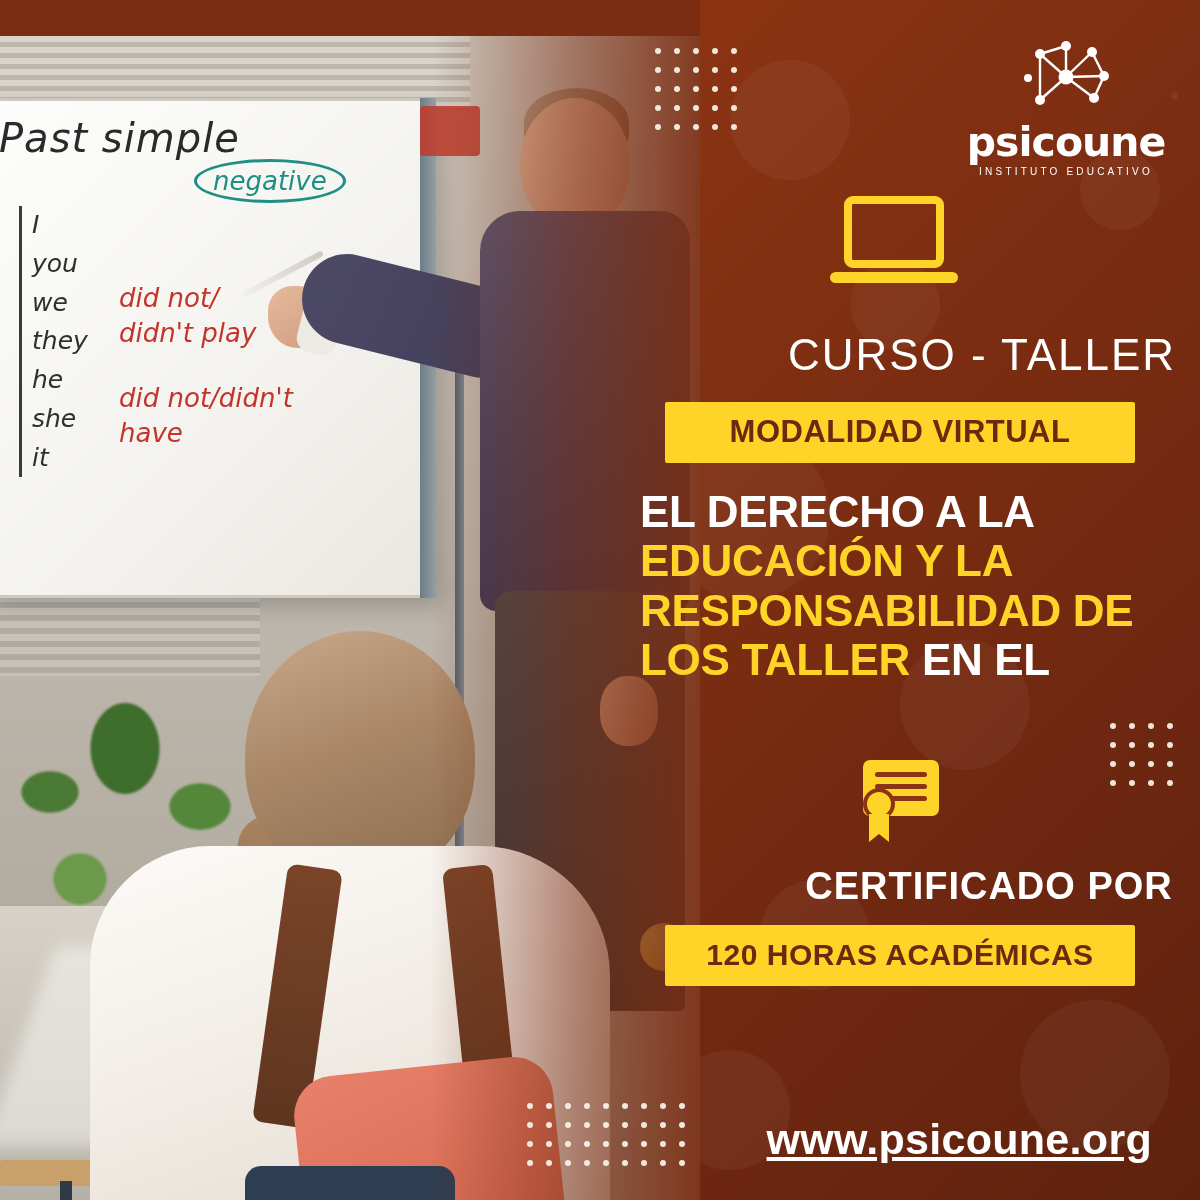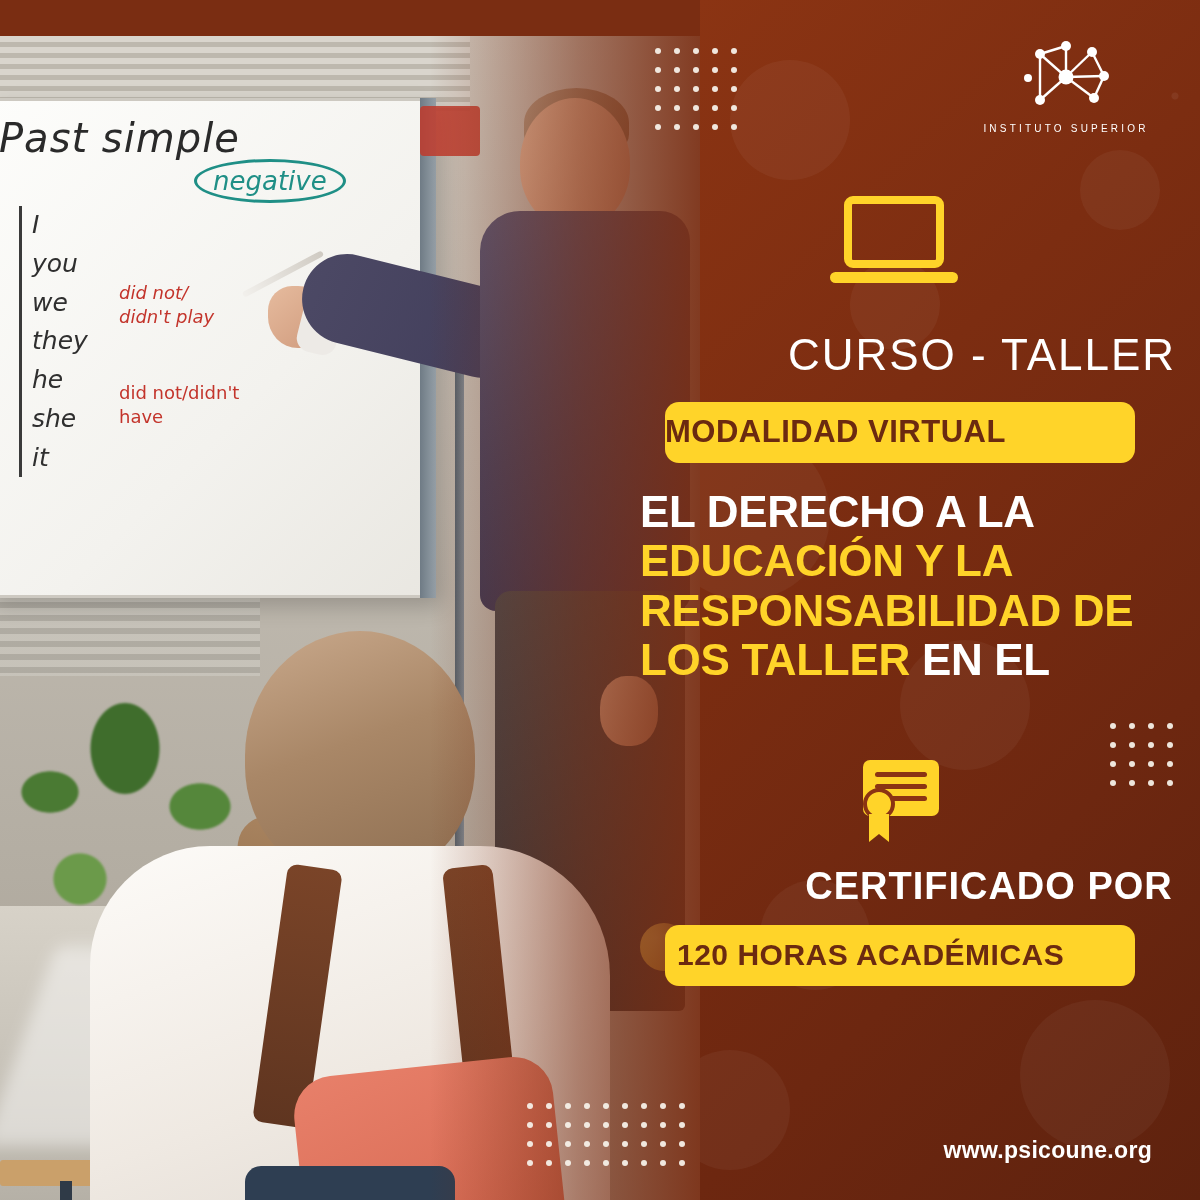--- a/index.html
+++ b/index.html
@@ -57,22 +57,22 @@
     font-style: italic; letter-spacing: 1px;
   }
   .ink-neg {
     left: 205px; top: 58px; font-size: 26px; color: #1f8f86; font-style: italic;
     border: 3px solid #1f8f86; border-radius: 50%; padding: 4px 16px;
   }
   .ink-col {
     left: 30px; top: 105px; font-size: 25px; color: #2f2f2f; line-height: 1.55;
     font-style: italic; border-left: 3px solid #3a3a3a; padding-left: 10px;
   }
-  .ink-red1 { left: 130px; top: 180px; font-size: 18px; color: #c3342b; font-style: italic; line-height: 1.35; }
-  .ink-red2 { left: 130px; top: 280px; font-size: 18px; color: #c3342b; line-height: 1.35; }
+  .ink-red1 { left: 130px; top: 180px; font-size: 26px; color: #c3342b; font-style: italic; line-height: 1.35; }
+  .ink-red2 { left: 130px; top: 280px; font-size: 26px; color: #c3342b; font-style: italic; line-height: 1.35; }
   .board-bar {
     position: absolute; left: 420px; top: 62px; width: 16px; height: 500px;
     background: linear-gradient(90deg,#6f7b85,#95a0a8);
   }
   .board-leg {
     position: absolute; left: 455px; top: 290px; width: 9px; height: 610px;
     background: linear-gradient(90deg,#55616b,#7d8891);
   }
   .clip {
     position: absolute; left: 420px; top: 70px; width: 60px; height: 50px;
@@ -234,21 +234,21 @@
 
   .laptop-icon { position: absolute; left: 830px; top: 196px; }
   .cert-icon { position: absolute; left: 855px; top: 758px; }
 
   .curso {
     position: absolute; left: 700px; top: 330px; width: 500px; text-align: center;
     color: #ffffff; font-size: 44px; font-weight: 400; letter-spacing: 2px; margin-left: 32px;
   }
   .pill {
     position: absolute; background: #ffd429; color: #6b2a10; font-weight: 700;
-    border-radius: 14px; font-size: 31px; letter-spacing: .5px;
+    border-radius: 2px; text-align: center; font-size: 31px; letter-spacing: .5px;
   }
   .pill-modalidad { left: 665px; top: 402px; width: 470px; padding: 12px 0 13px; }
   .pill-horas { left: 665px; top: 925px; width: 470px; padding: 13px 12px 14px; font-size: 30px; }
 
   .headline {
     position: absolute; left: 640px; top: 487px; width: 530px; text-align: left;
     font-size: 44px; font-weight: 700; line-height: 1.12; color: #ffffff;
     letter-spacing: -.3px;
   }
   .headline .hl { color: #ffd429; }
@@ -256,21 +256,21 @@
   .certificado {
     position: absolute; left: 700px; top: 865px; width: 500px; text-align: center;
     color: #fff; font-size: 38px; font-weight: 700; letter-spacing: 1px; margin-left: 39px;
   }
 
   .contact { position: absolute; right: 48px; bottom: 36px; text-align: right; color: #fff; }
   .contact .phone {
     font-size: 38px; font-weight: 700; letter-spacing: .5px; display: flex;
     align-items: center; justify-content: flex-end; gap: 12px;
   }
-  .contact .web { font-size: 23px; font-weight: 700; margin-top: 24px; letter-spacing: .3px; }
+  .contact .web { font-size: 43px; font-weight: 700; margin-top: 24px; letter-spacing: .3px; text-decoration: underline; }
 </style>
 </head>
 <body>
 
 <div class="poster">
 
   <div class="photo">
     <div class="room"></div>
     <div class="blinds"></div>
     <div class="blinds2"></div>
@@ -441,21 +441,22 @@
           <circle cx="20" cy="16" r="5"></circle>
           <circle cx="46" cy="8" r="5"></circle>
           <circle cx="72" cy="14" r="5"></circle>
           <circle cx="84" cy="38" r="5"></circle>
           <circle cx="74" cy="60" r="5"></circle>
           <circle cx="20" cy="62" r="5"></circle>
           <circle cx="8" cy="40" r="4"></circle>
         </g>
       </svg>
     </span>
-    <div class="sub">INSTITUTO SUPERIOR</div>
+    <div class="name">psicoune</div>
+    <div class="sub">INSTITUTO EDUCATIVO</div>
   </div>
 
   <div class="laptop-icon">
     <svg width="128" height="96" viewBox="0 0 128 96">
       <rect x="18" y="4" width="92" height="64" rx="5" fill="none" stroke="#ffd429" stroke-width="8"></rect>
       <rect x="0" y="76" width="128" height="11" rx="5.5" fill="#ffd429"></rect>
     </svg>
   </div>
 
   <div class="curso">CURSO - TALLER</div>

